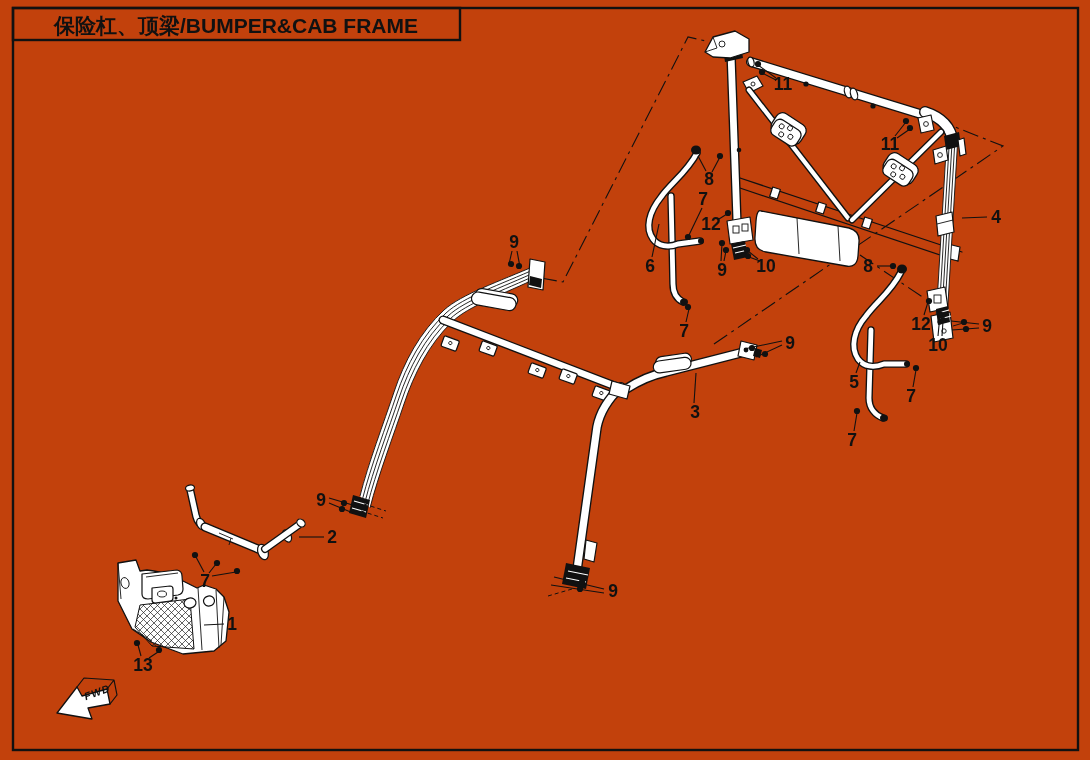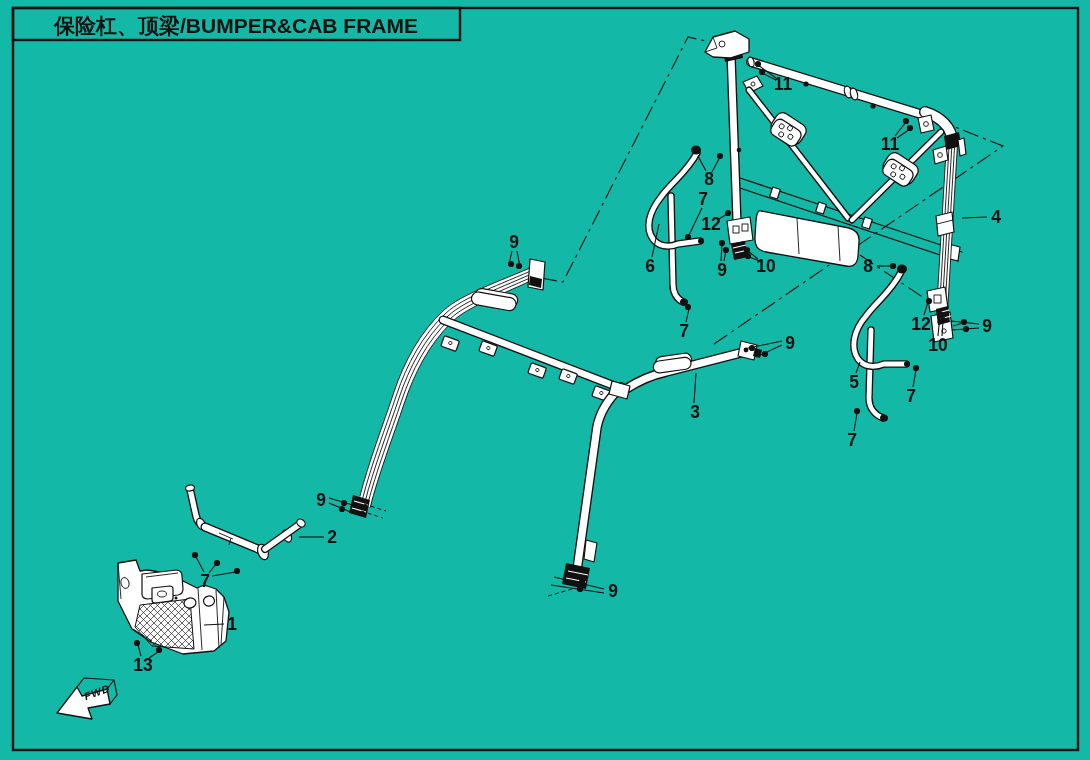--- a/index.html
+++ b/index.html
@@ -1,16 +1,16 @@
 <!DOCTYPE html>
 <html><head>
 <meta charset="utf-8">
 <style>
   html,body{margin:0;padding:0;background:#e8e8e8;}
-  .stage{position:relative;width:1090px;height:760px;background:#14b8a6;overflow:hidden;
+  .stage{position:relative;width:1090px;height:760px;background:#c2410c;overflow:hidden;
          font-family:"Liberation Sans",sans-serif;}
   svg{position:absolute;left:0;top:0;}
   .frame{fill:none;stroke:#111;stroke-width:2.4;}
   .title-text{font:bold 21px "Liberation Sans","DejaVu Sans",sans-serif;fill:#111;
               text-anchor:middle;dominant-baseline:central;}
   .ln{stroke:#111;stroke-width:1.2;fill:none;stroke-linecap:round;stroke-linejoin:round;}
   .thin{stroke:#111;stroke-width:0.9;fill:none;}
   .dd{stroke:#111;stroke-width:1.1;fill:none;stroke-dasharray:16 5 3 5;}
   .dsh{stroke:#111;stroke-width:1;fill:none;stroke-dasharray:4 3;}
   .wfill{fill:#ffffff;stroke:#111;stroke-width:1.2;stroke-linejoin:round;}

